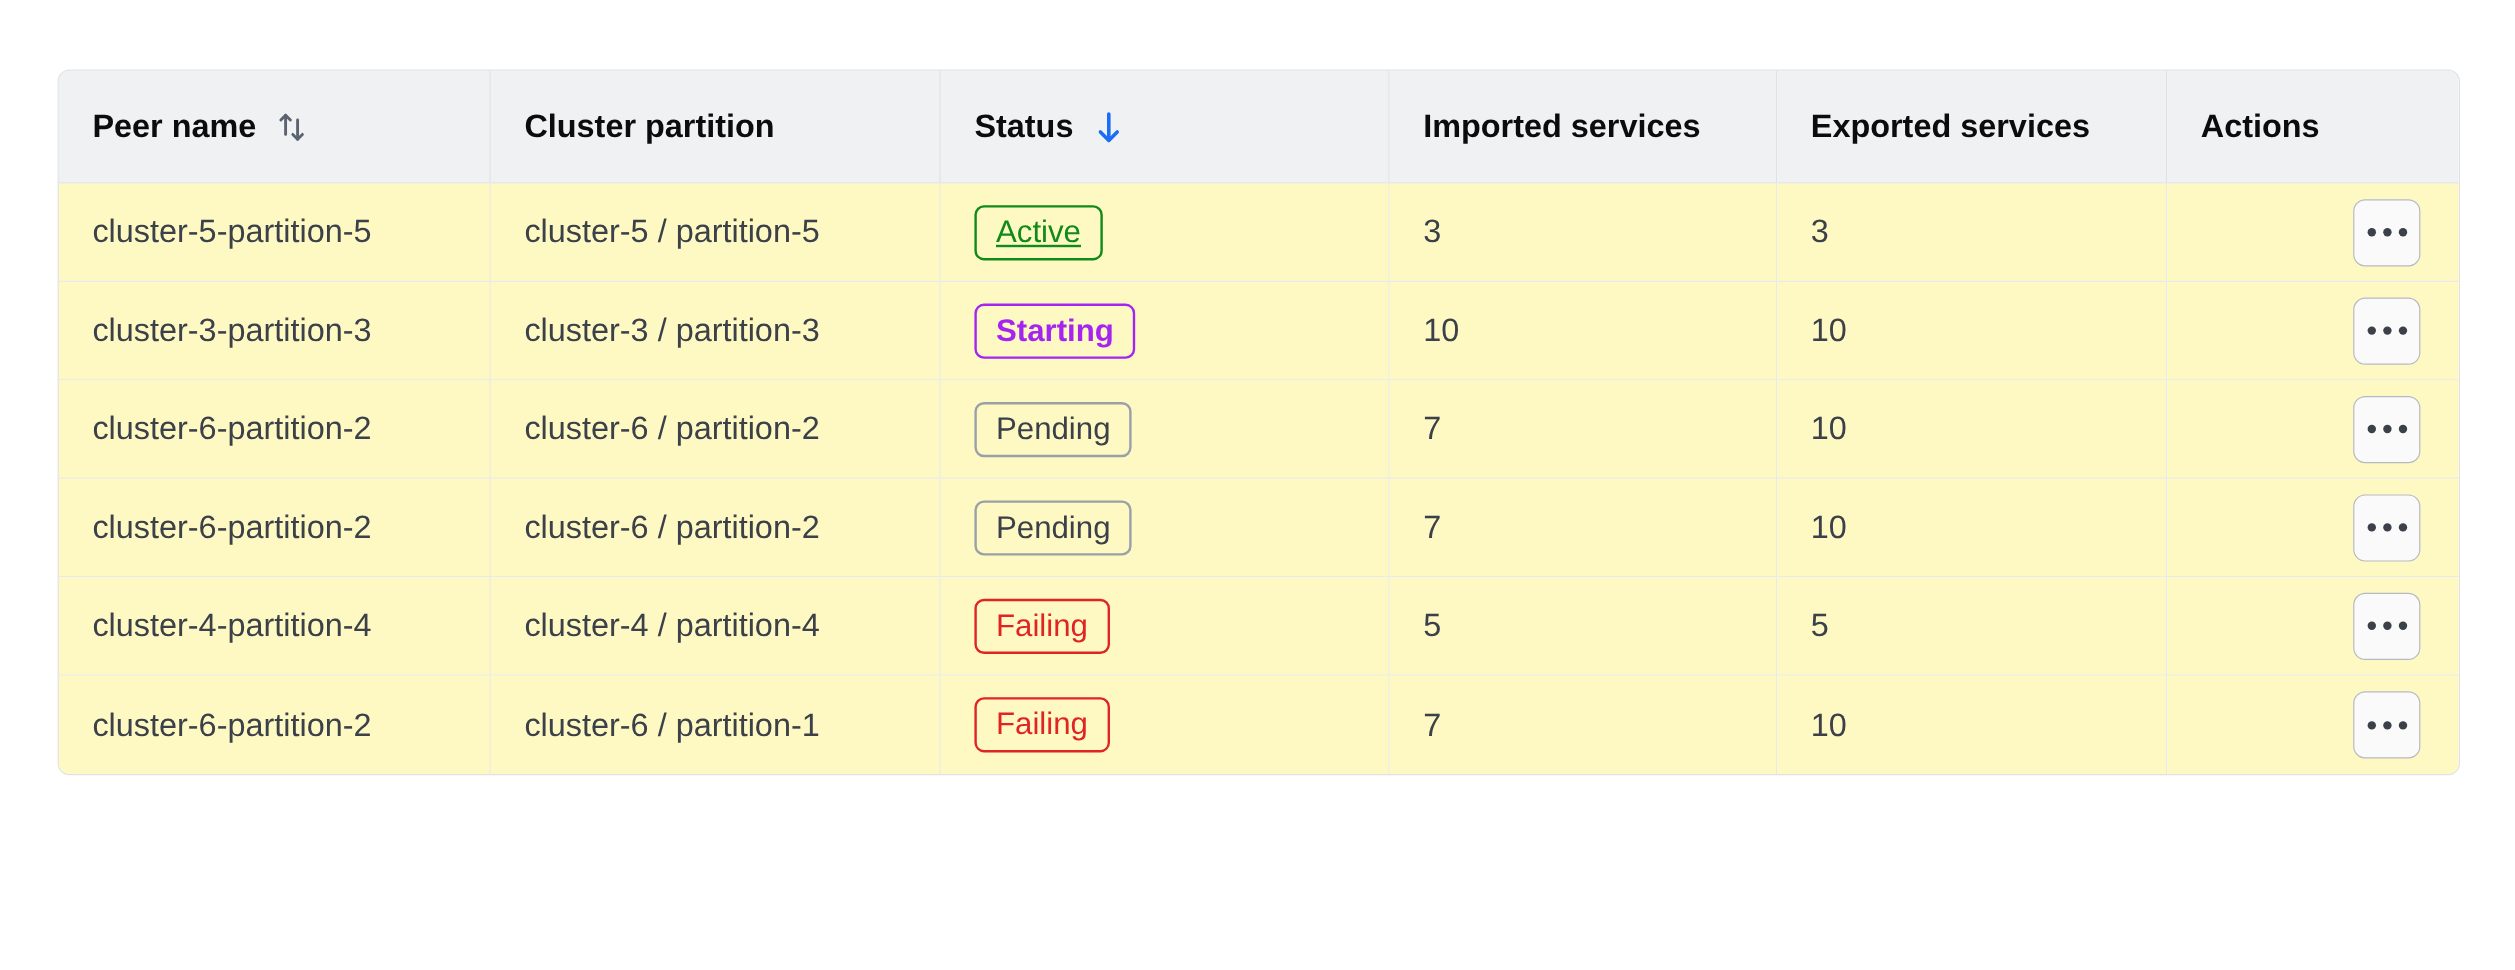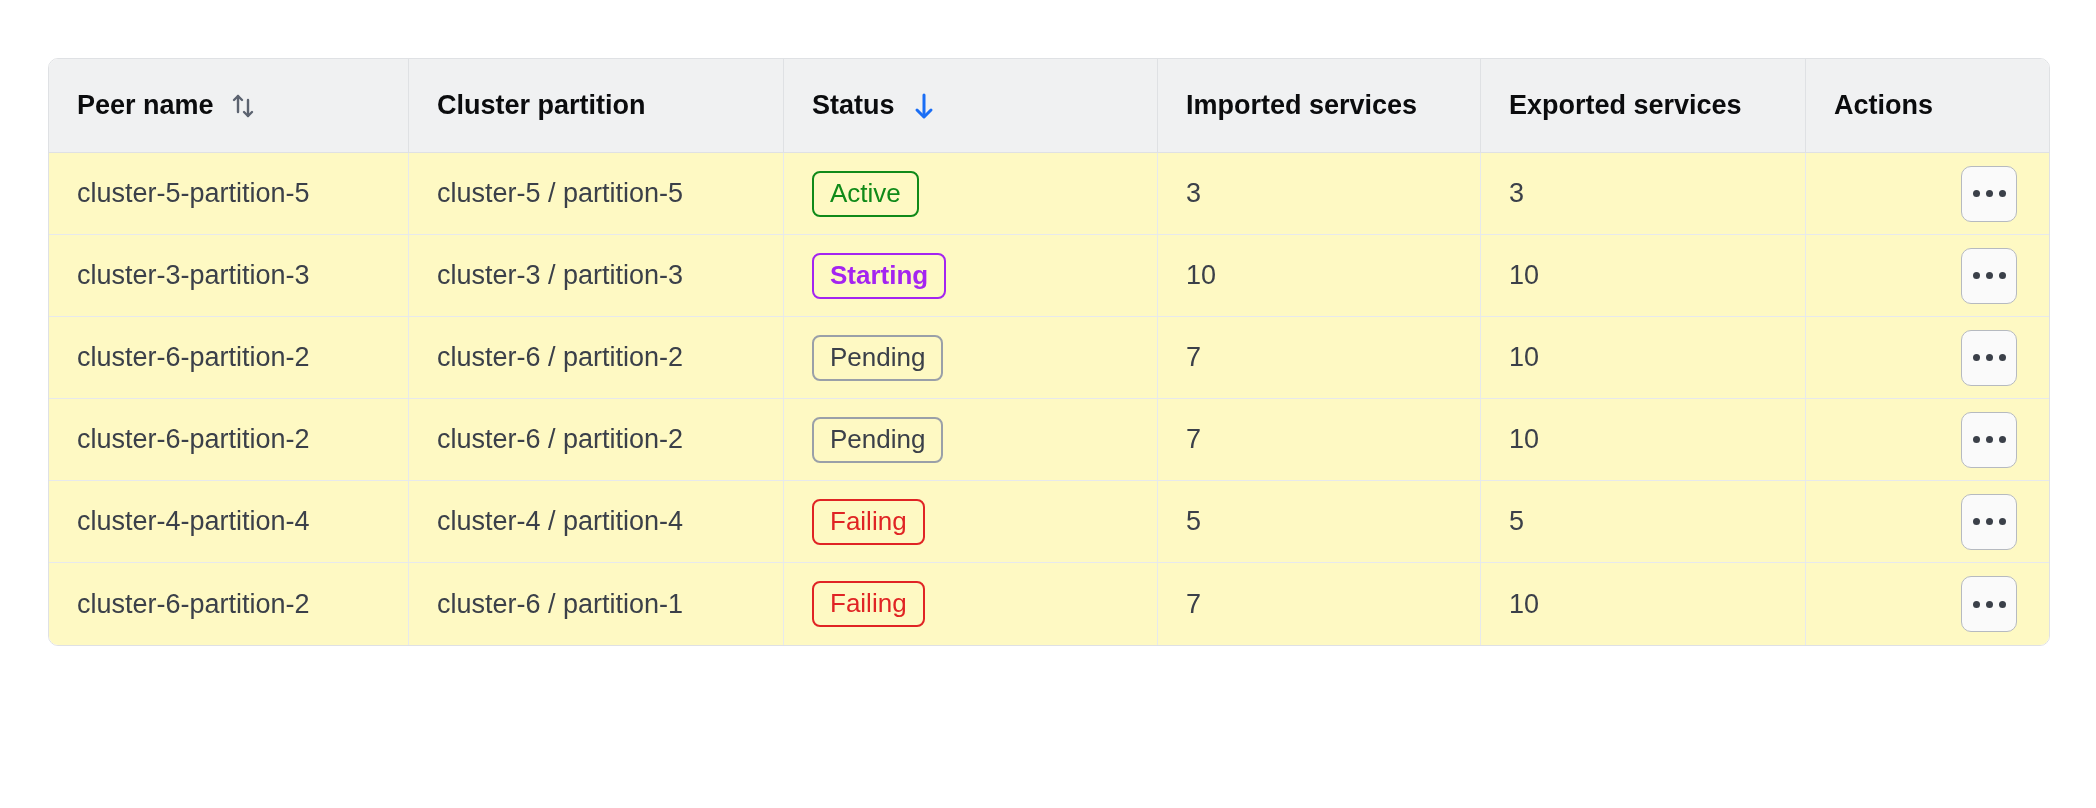--- a/index.html
+++ b/index.html
@@ -95,21 +95,21 @@
   .badge {
     display: inline-block;
     padding: 7px 16px 9px 16px;
     border-radius: 8px;
     border: 2px solid currentColor;
     font-size: 26px;
     line-height: 1;
     background: transparent;
     white-space: nowrap;
   }
-  .badge.active   { color: #108a19; }
+  .badge.active   { color: #108a19; text-decoration: underline; }
   .badge.starting { color: #a424f0; font-weight: bold; }
   .badge.pending  { color: #3b4049; border-color: #9aa0a8; }
   .badge.failing  { color: #e02424; }
 
   
   .actions-btn {
     display: inline-flex;
     align-items: center;
     justify-content: center;
     width: 56px;

